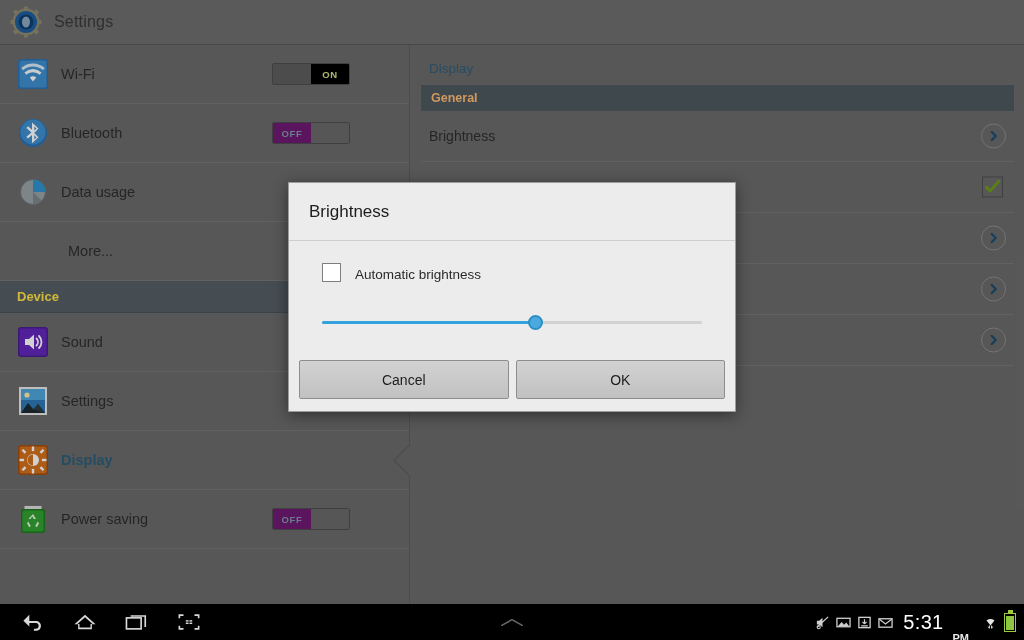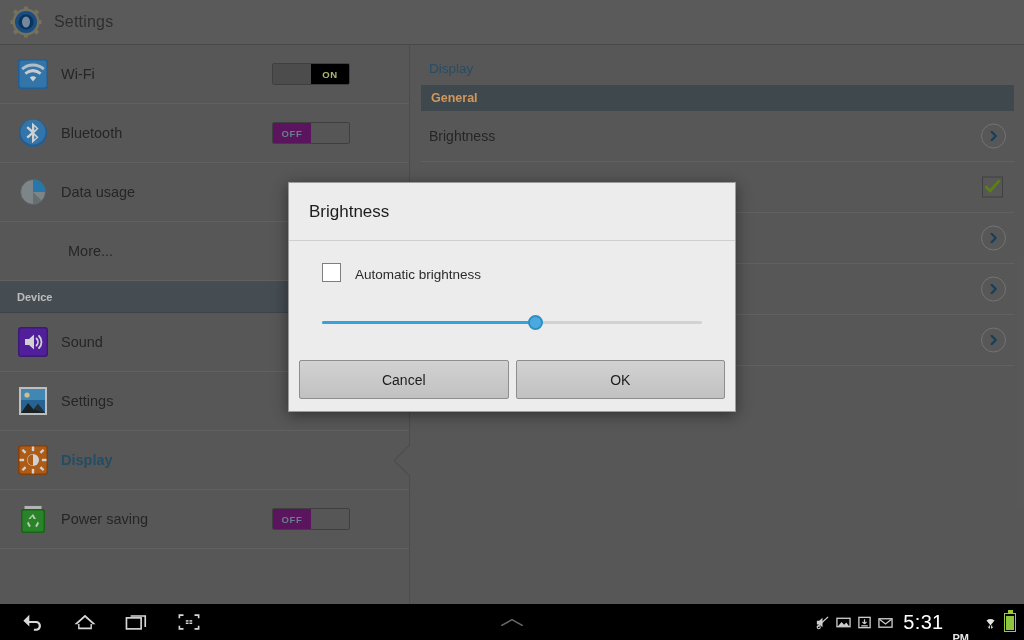--- a/index.html
+++ b/index.html
@@ -39,21 +39,21 @@
   .srow .lbl { margin-left:12px; font-size:14.5px; color:#2e2e2e; }
   .srow.sel .lbl { color:#2c5d78; font-weight:bold; }
   .srow .toggle { position:absolute; right:59px; top:50%; transform:translateY(-50%); }
   .srow.more { padding-left:62px; }
   .srow.more .lbl { margin-left:6px; }
 
   .sechdr {
     height:32px; background:#555e64; display:flex; align-items:center;
     padding-left:17px; border-bottom:1px solid #4a5258;
   }
-  .sechdr span { font-size:11px; color:#e5e5e5; font-weight:bold; }
+  .sechdr span { font-size:13px; color:#fde047; font-weight:bold; }
 
   
   .notch {
     position:absolute; right:-1px; top:50%; transform:translateY(-50%);
     width:16px; height:44px; overflow:hidden;
   }
   .notch:before {
     content:""; position:absolute; right:-11px; top:50%;
     margin-top:-11px; width:22px; height:22px;
     background:#6b6b6b; border-left:1px solid #5d5d5d; border-bottom:1px solid #5d5d5d;

